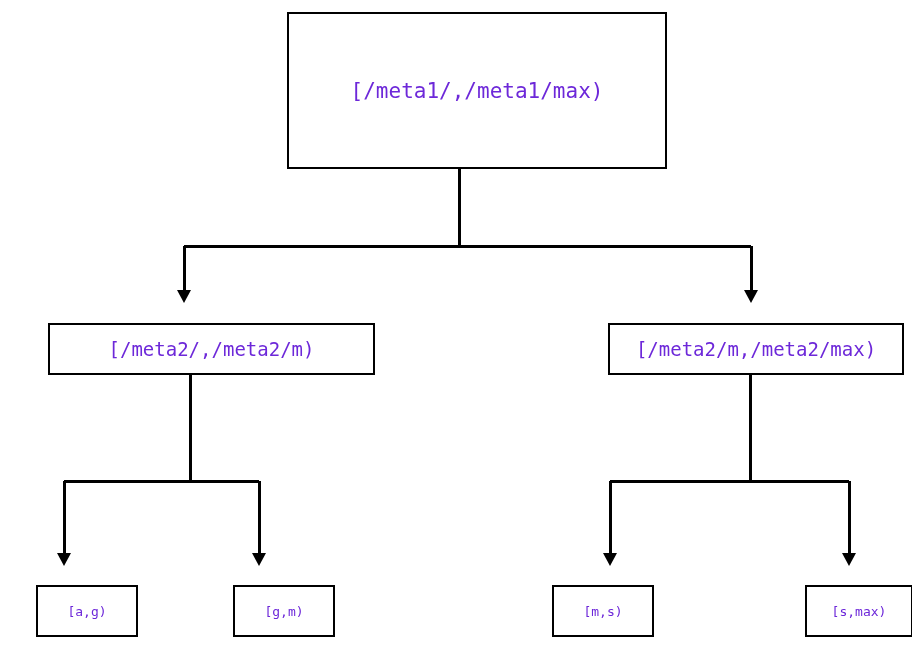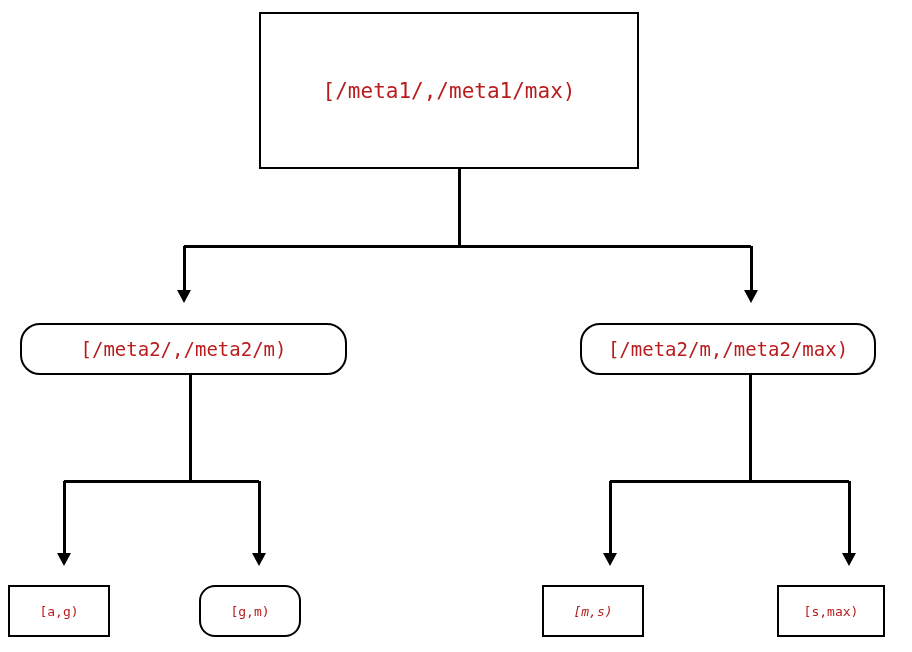--- a/index.html
+++ b/index.html
@@ -27,53 +27,53 @@
   }
   .tree-node {
     position: absolute;
     box-sizing: border-box;
     border: 2px solid #000000;
     background: #ffffff;
     display: flex;
     align-items: center;
     justify-content: center;
     text-align: right;
-    color: #b91c1c;
+    color: #6d28d9;
     white-space: pre;
     letter-spacing: 0px;
+    margin-left: 28px;
   }
   .node-root {
     left: 259px;
     top: 12px;
     width: 380px;
     height: 157px;
     font-size: 21px;
   }
   .node-mid {
     top: 323px;
     height: 52px;
     font-size: 19px;
-    border-radius: 20px;
   }
   .node-mid-left {
     left: 20px;
     width: 327px;
   }
   .node-mid-right {
     left: 580px;
     width: 296px;
   }
   .node-leaf {
     top: 585px;
     height: 52px;
     font-size: 13px;
   }
   .node-leaf-1 { left: 8px;   width: 102px; }
-  .node-leaf-2 { left: 199px; width: 102px; border-radius: 16px; }
-  .node-leaf-3 { left: 542px; width: 102px; font-style: italic; }
+  .node-leaf-2 { left: 205px; width: 102px; }
+  .node-leaf-3 { left: 524px; width: 102px; }
   .node-leaf-4 { left: 777px; width: 108px; }
 </style>
 </head>
 <body>
 
 <div id="diagram-canvas">
 
   <svg id="edge-layer" viewBox="0 0 912 652" width="912" height="652" xmlns="http://www.w3.org/2000/svg">
 
     <g stroke="#000000" stroke-width="3" fill="none" shape-rendering="crispEdges">

